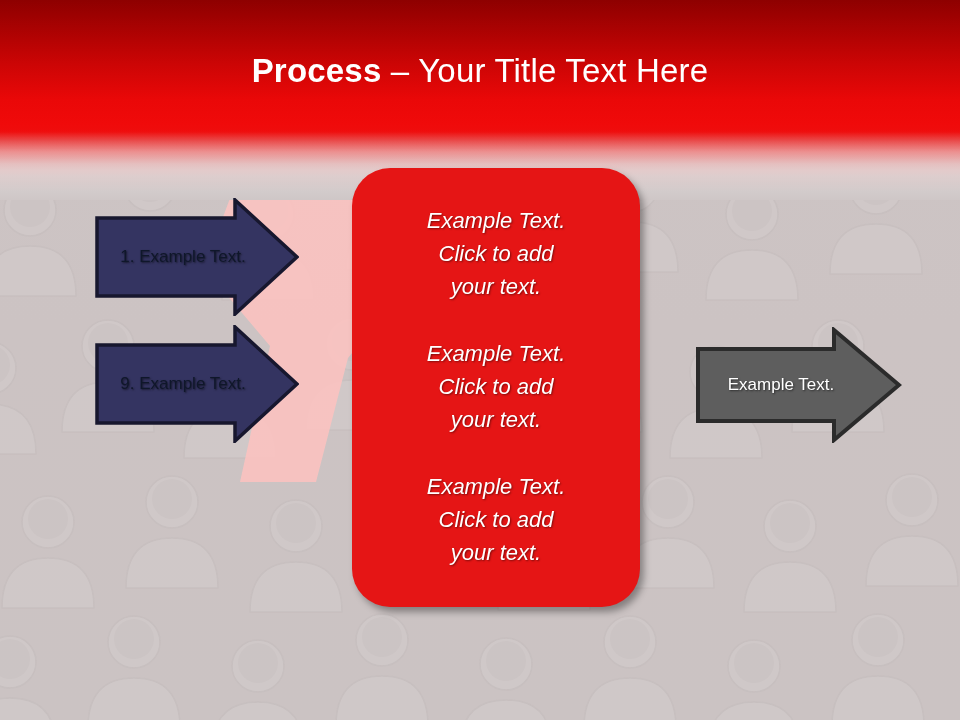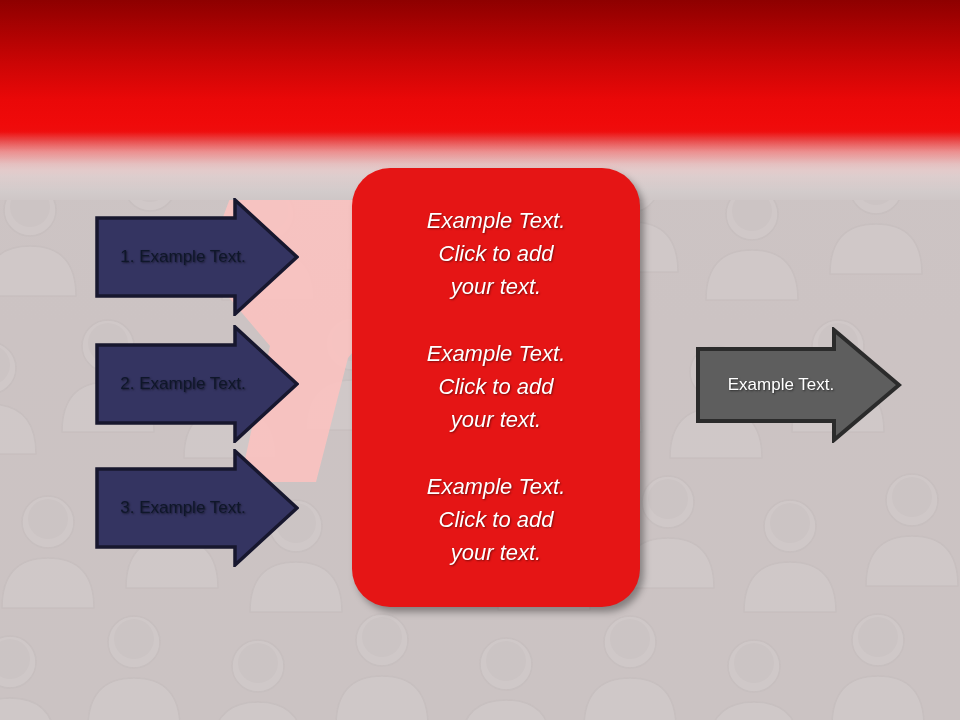--- a/index.html
+++ b/index.html
@@ -242,20 +242,23 @@
       <circle cx="168" cy="44" r="44"></circle>
     </g>
     <g fill="#ffd9d6" opacity="0.55">
       <path d="M 214 6 L 246 6 L 300 86 L 262 130 Z"></path>
     </g>
   </svg>
 
   <div class="header-band"></div>
   <div class="header-sheen"></div>
 
+  <div class="slide-title">
+    <span class="t-bold">Process</span><span class="t-reg"> – Your Title Text Here</span>
+  </div>
 
   <div class="red-panel"></div>
   <div class="panel-text">
     <div class="panel-block">Example Text.
 Click  to add
 your text.</div>
     <div class="panel-block">Example Text.
 Click  to add
 your text.</div>
     <div class="panel-block">Example Text.
@@ -267,29 +270,23 @@
     <svg width="204" height="118" viewBox="0 0 204 118">
       <path d="M 2 20 L 140 20 L 140 2 L 202 59 L 140 116 L 140 98 L 2 98 Z" fill="#343461" stroke="#17172e" stroke-width="3.5" stroke-linejoin="miter"></path>
     </svg>
     <div class="label">1. Example Text.</div>
   </div>
 
   <div class="step-arrow" style="left:95px; top:325px;">
     <svg width="204" height="118" viewBox="0 0 204 118">
       <path d="M 2 20 L 140 20 L 140 2 L 202 59 L 140 116 L 140 98 L 2 98 Z" fill="#343461" stroke="#17172e" stroke-width="3.5" stroke-linejoin="miter"></path>
     </svg>
-    <div class="label">2. Example Text.</div>
-  </div>
-
-  <div class="step-arrow" style="left:95px; top:449px;">
-    <svg width="204" height="118" viewBox="0 0 204 118">
-      <path d="M 2 20 L 140 20 L 140 2 L 202 59 L 140 116 L 140 98 L 2 98 Z" fill="#343461" stroke="#17172e" stroke-width="3.5" stroke-linejoin="miter"></path>
-    </svg>
-    <div class="label">3. Example Text.</div>
-  </div>
+    <div class="label">9. Example Text.</div>
+  </div>
+
 
   <div class="gray-arrow">
     <svg width="206" height="116" viewBox="0 0 206 116">
       <path d="M 2 22 L 138 22 L 138 3 L 203 58 L 138 113 L 138 94 L 2 94 Z" fill="#5e5e5e" stroke="#2b2b2b" stroke-width="4" stroke-linejoin="miter"></path>
     </svg>
     <div class="label">Example Text.</div>
   </div>
 
 </div>
 

